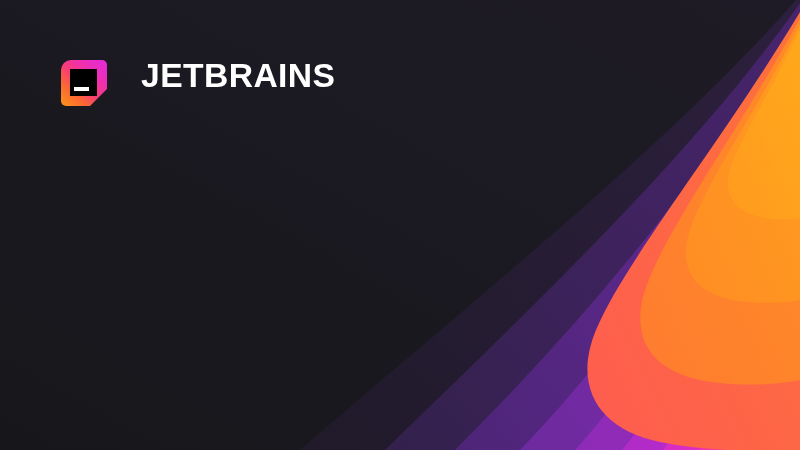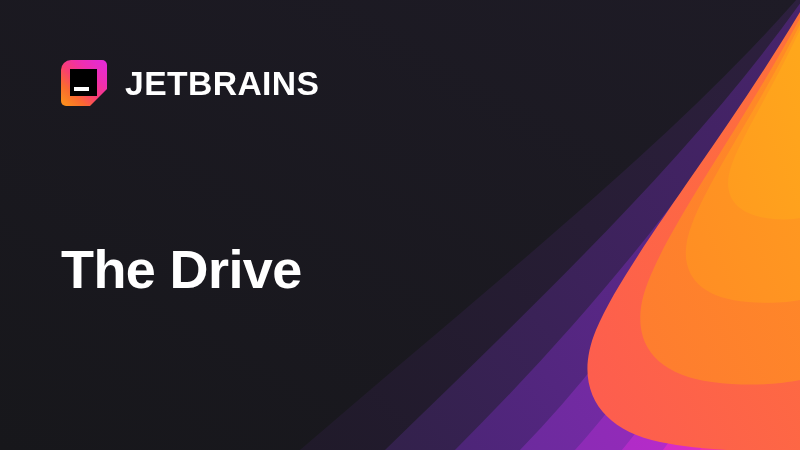--- a/index.html
+++ b/index.html
@@ -32,22 +32,21 @@
     height: 450px;
     display: block;
   }
 
   
   .logo-lockup {
     position: absolute;
     left: 60px;
     top: 59px;
     display: flex;
-    align-items: center;
-    gap: 17px;
+    gap: 33px;
     z-index: 5;
   }
 
   .logo-mark {
     position: relative;
     width: 48px;
     height: 48px;
     flex: none;
   }
   .logo-mark svg {
@@ -243,16 +242,15 @@
         <rect x="10" y="10" width="27" height="27" fill="#000000"></rect>
 
         <rect x="14" y="28" width="15" height="4" fill="#ffffff"></rect>
       </svg>
     </div>
 
     <div class="wordmark">JETBRAINS</div>
   </div>
 
   <div class="headline">
-    <span class="line">The Drive</span>
   </div>
 
 </div>
 
 </body></html>

